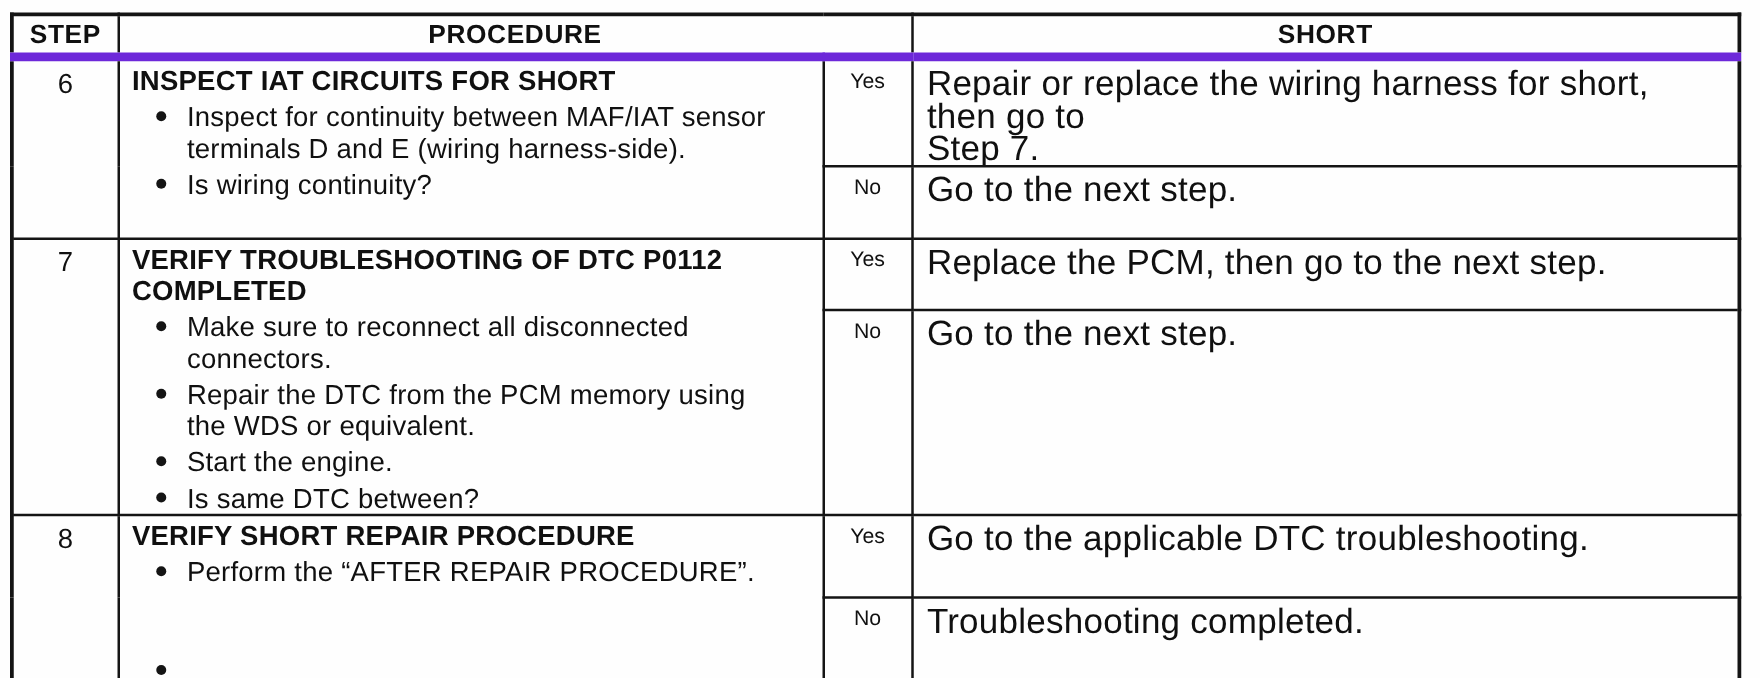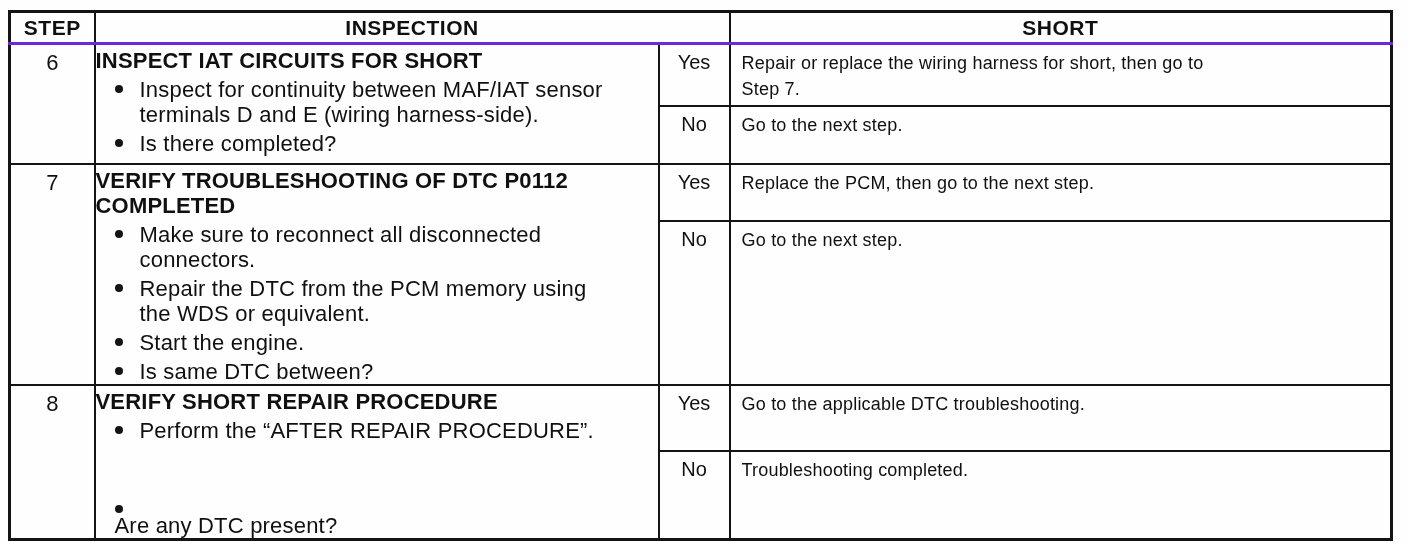--- a/index.html
+++ b/index.html
@@ -20,41 +20,41 @@
     border-collapse: collapse;
     table-layout: fixed;
     border: 3px solid #141414;
   }
   .ts th, .ts td {
     border: 2px solid #141414;
     vertical-align: top;
     overflow: hidden;
   }
   tr.head th {
-    border-bottom: 3px solid #6d28d9;
+    border-bottom: 7px solid #6d28d9;
     font-size: 21px;
     font-weight: bold;
     letter-spacing: 0.5px;
     text-align: center;
     padding: 3px 0 2px 0;
   }
   tr.h-head { height: 31px; }
   tr.r6a { height: 62px; }
   tr.r6b { height: 58px; }
   tr.r7a { height: 57px; }
   tr.r7b { height: 164px; }
   tr.r8a { height: 61px; }
   tr.r8b { height: 81px; }
 
   td.step {
     font-size: 22px;
     text-align: center;
     padding-top: 5px;
   }
-  td.insp { padding: 3px 6px 0 0; }
+  td.insp { padding: 3px 6px 0 10px; }
   .title {
     font-size: 22px;
     font-weight: bold;
     line-height: 25px;
     white-space: pre-line;
     letter-spacing: 0.2px;
   }
   .bl { margin-top: 4px; }
   .bi { display: flex; margin-top: 4px; padding-left: 19px; }
   .dot {
@@ -66,64 +66,64 @@
     margin-right: 17px;
   }
   .btxt {
     font-size: 22px;
     line-height: 25px;
     white-space: pre-line;
     letter-spacing: 0.2px;
   }
   .bi.gap { margin-top: 54px; flex-direction: column; }
   td.yn {
-    font-size: 20px;
+    font-size: 17px;
     text-align: center;
     padding-top: 6px;
   }
   td.act { padding: 5px 8px 0 11px; }
   .atxt {
-    font-size: 18px;
+    font-size: 28px;
     line-height: 26px;
     white-space: pre-line;
     letter-spacing: 0.2px;
   }
 </style>
 </head>
 <body>
 
 <div class="page">
   <table class="ts">
     <colgroup>
       <col style="width:85px">
       <col style="width:564px">
       <col style="width:71px">
       <col style="width:662px">
     </colgroup>
 
     <tbody>
         <tr class="head h-head">
       <th>STEP</th>
-      <th colspan="2">INSPECTION</th>
+      <th colspan="2">PROCEDURE</th>
       <th>SHORT</th>
     </tr>
 
     <tr class="r6a">
       <td class="step" rowspan="2">6</td>
       <td class="insp" rowspan="2">
         <div class="title">INSPECT IAT CIRCUITS FOR SHORT</div>
         <div class="bl">
           <div class="bi">
             <span class="dot"></span>
             <span class="btxt">Inspect for continuity between MAF/IAT sensor
 terminals D and E (wiring harness-side).</span>
           </div>
           <div class="bi">
             <span class="dot"></span>
-            <span class="btxt">Is there completed?</span>
+            <span class="btxt">Is wiring continuity?</span>
           </div>
         </div>
       </td>
       <td class="yn">Yes</td>
       <td class="act">
         <div class="atxt">Repair or replace the wiring harness for short, then go to
 Step 7.</div>
       </td>
     </tr>
     <tr class="r6b">

